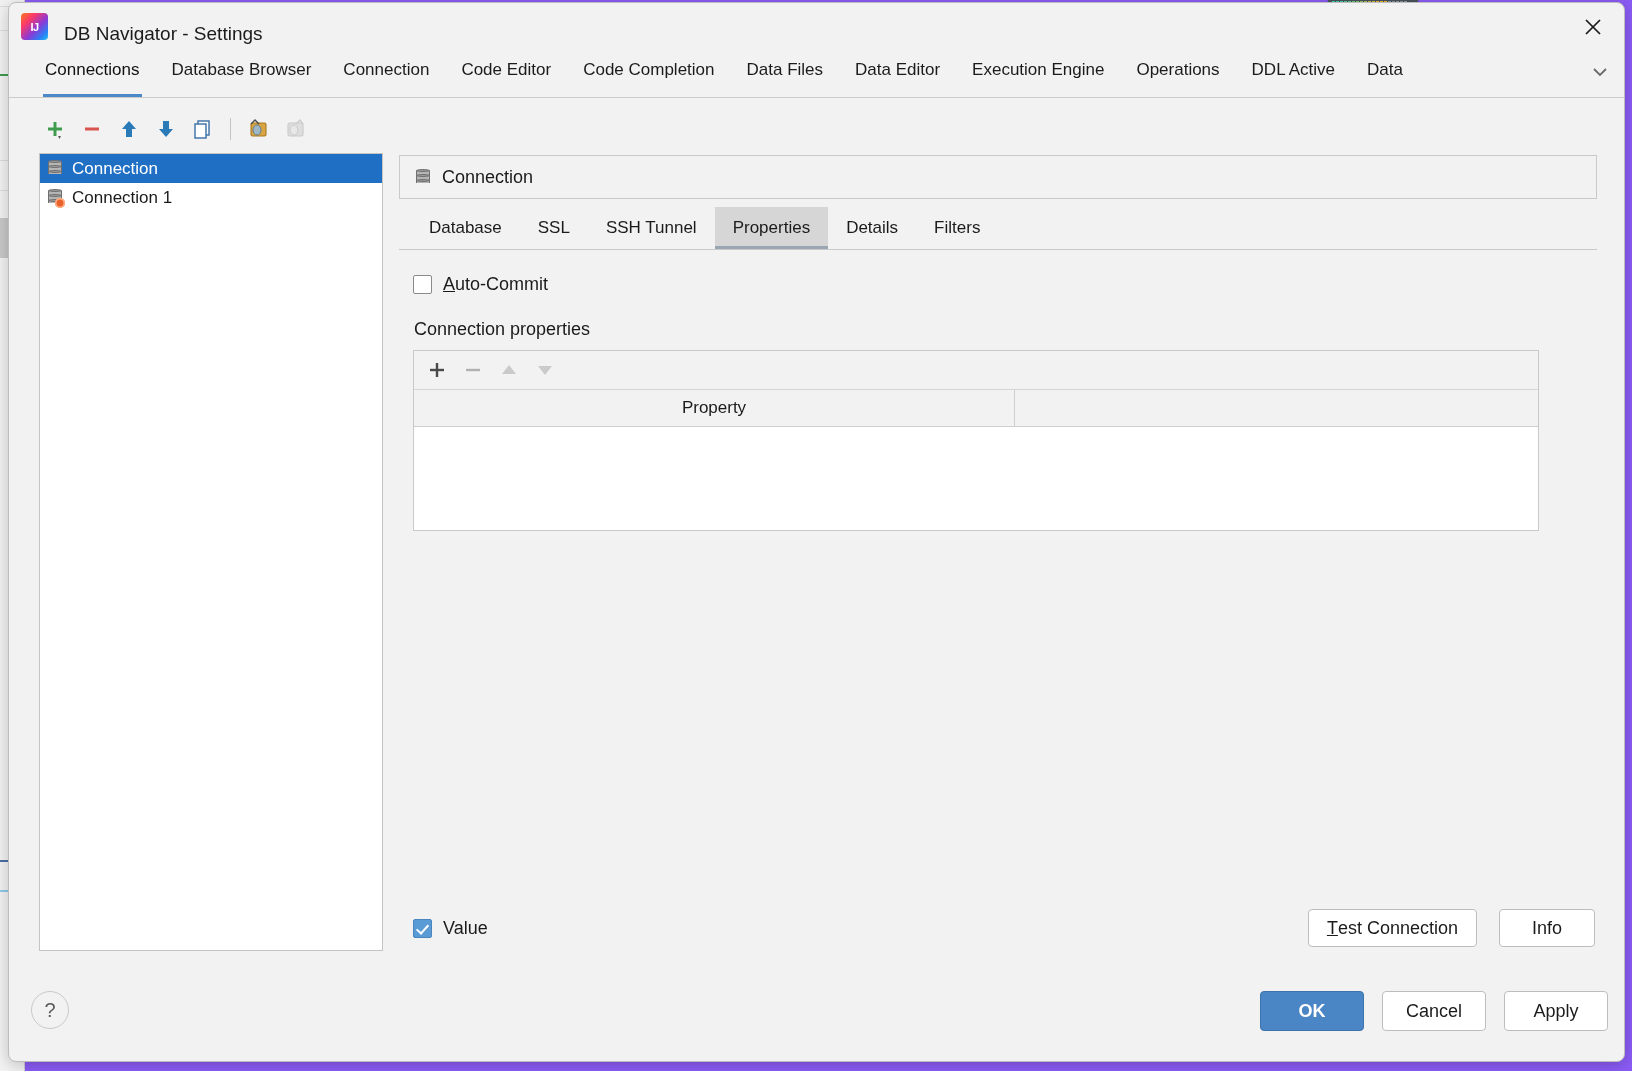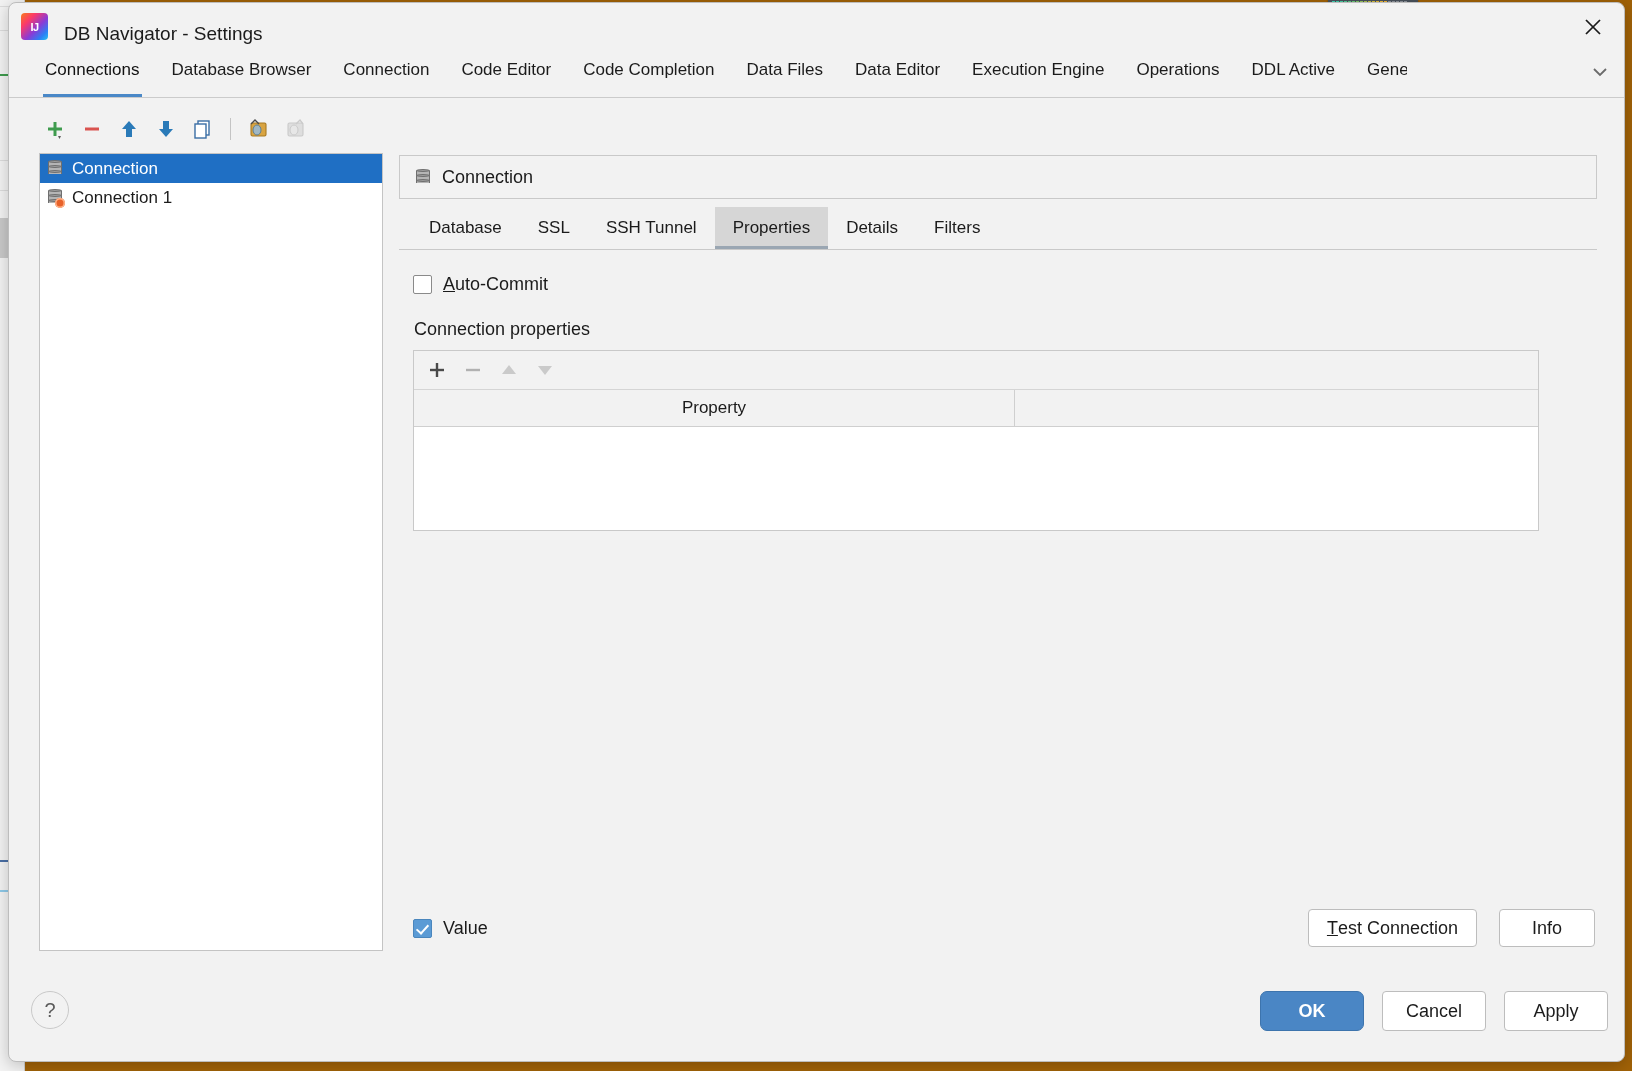--- a/index.html
+++ b/index.html
@@ -6,21 +6,21 @@
     margin: 0;
     padding: 0;
     background: #d9d9d9;
     font-family: "Liberation Sans", sans-serif;
   }
   #root {
     position: relative;
     width: 1632px;
     height: 1071px;
     overflow: hidden;
-    background: #a16207;
+    background: #8b5cf6;
   }
 
   
   .bg-app {
     position: absolute;
     left: 0; top: 0;
     width: 24px; height: 1071px;
     background: #f3f3f3;
     border-right: 1px solid #d0d0d0;
   }
@@ -373,21 +373,20 @@
     display: inline-flex;
     align-items: center;
     justify-content: center;
     cursor: default;
   }
   .btn.primary {
     background: #4a86c5;
     border-color: #3d74ad;
     color: #ffffff;
     font-weight: bold;
-    border-radius: 7px;
   }
   .pane-bottom .right-btns {
     position: absolute;
     right: 2px;
     display: flex;
     gap: 22px;
   }
 
   
   .footer {
@@ -485,21 +484,21 @@
         <div class="tab active">Connections</div>
         <div class="tab">Database Browser</div>
         <div class="tab">Connection</div>
         <div class="tab">Code Editor</div>
         <div class="tab">Code Completion</div>
         <div class="tab">Data Files</div>
         <div class="tab">Data Editor</div>
         <div class="tab">Execution Engine</div>
         <div class="tab">Operations</div>
         <div class="tab">DDL Active</div>
-        <div class="tab clipped">Gene</div>
+        <div class="tab clipped">Data</div>
       </div>
       <div class="tab-overflow">
         <svg width="18" height="18" viewBox="0 0 18 18">
           <polyline points="3,6 9,12 15,6" fill="none" stroke="#6b6b6b" stroke-width="1.8"></polyline>
         </svg>
       </div>
     </div>
 
     <div class="toolbar">
       <div class="tbtn">

